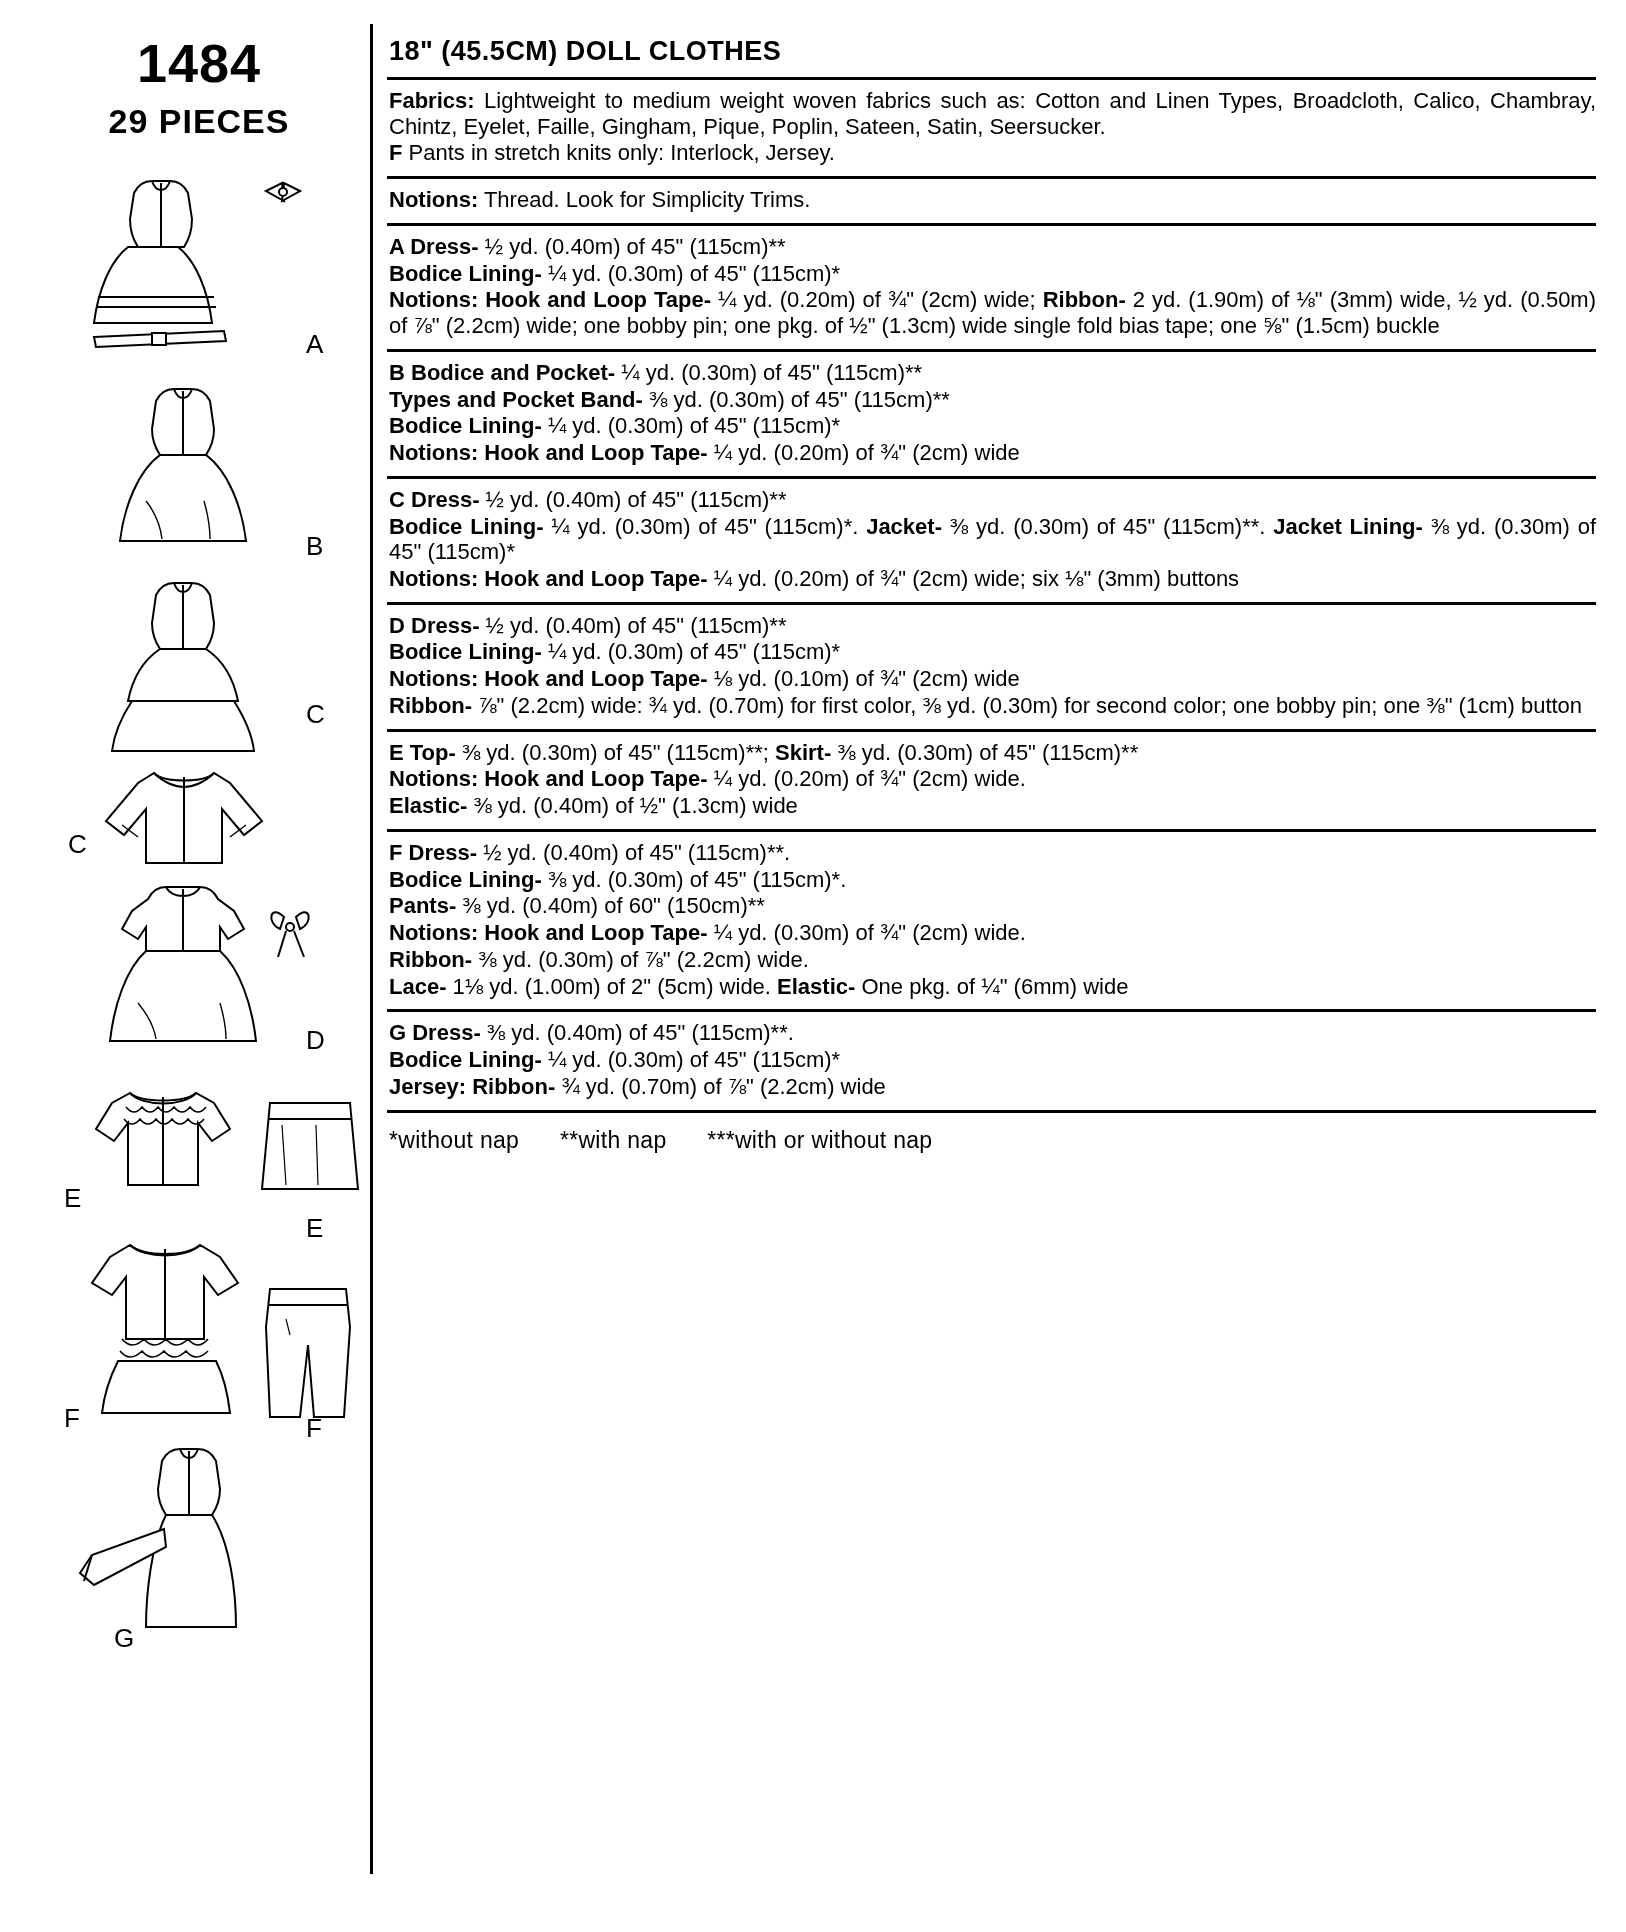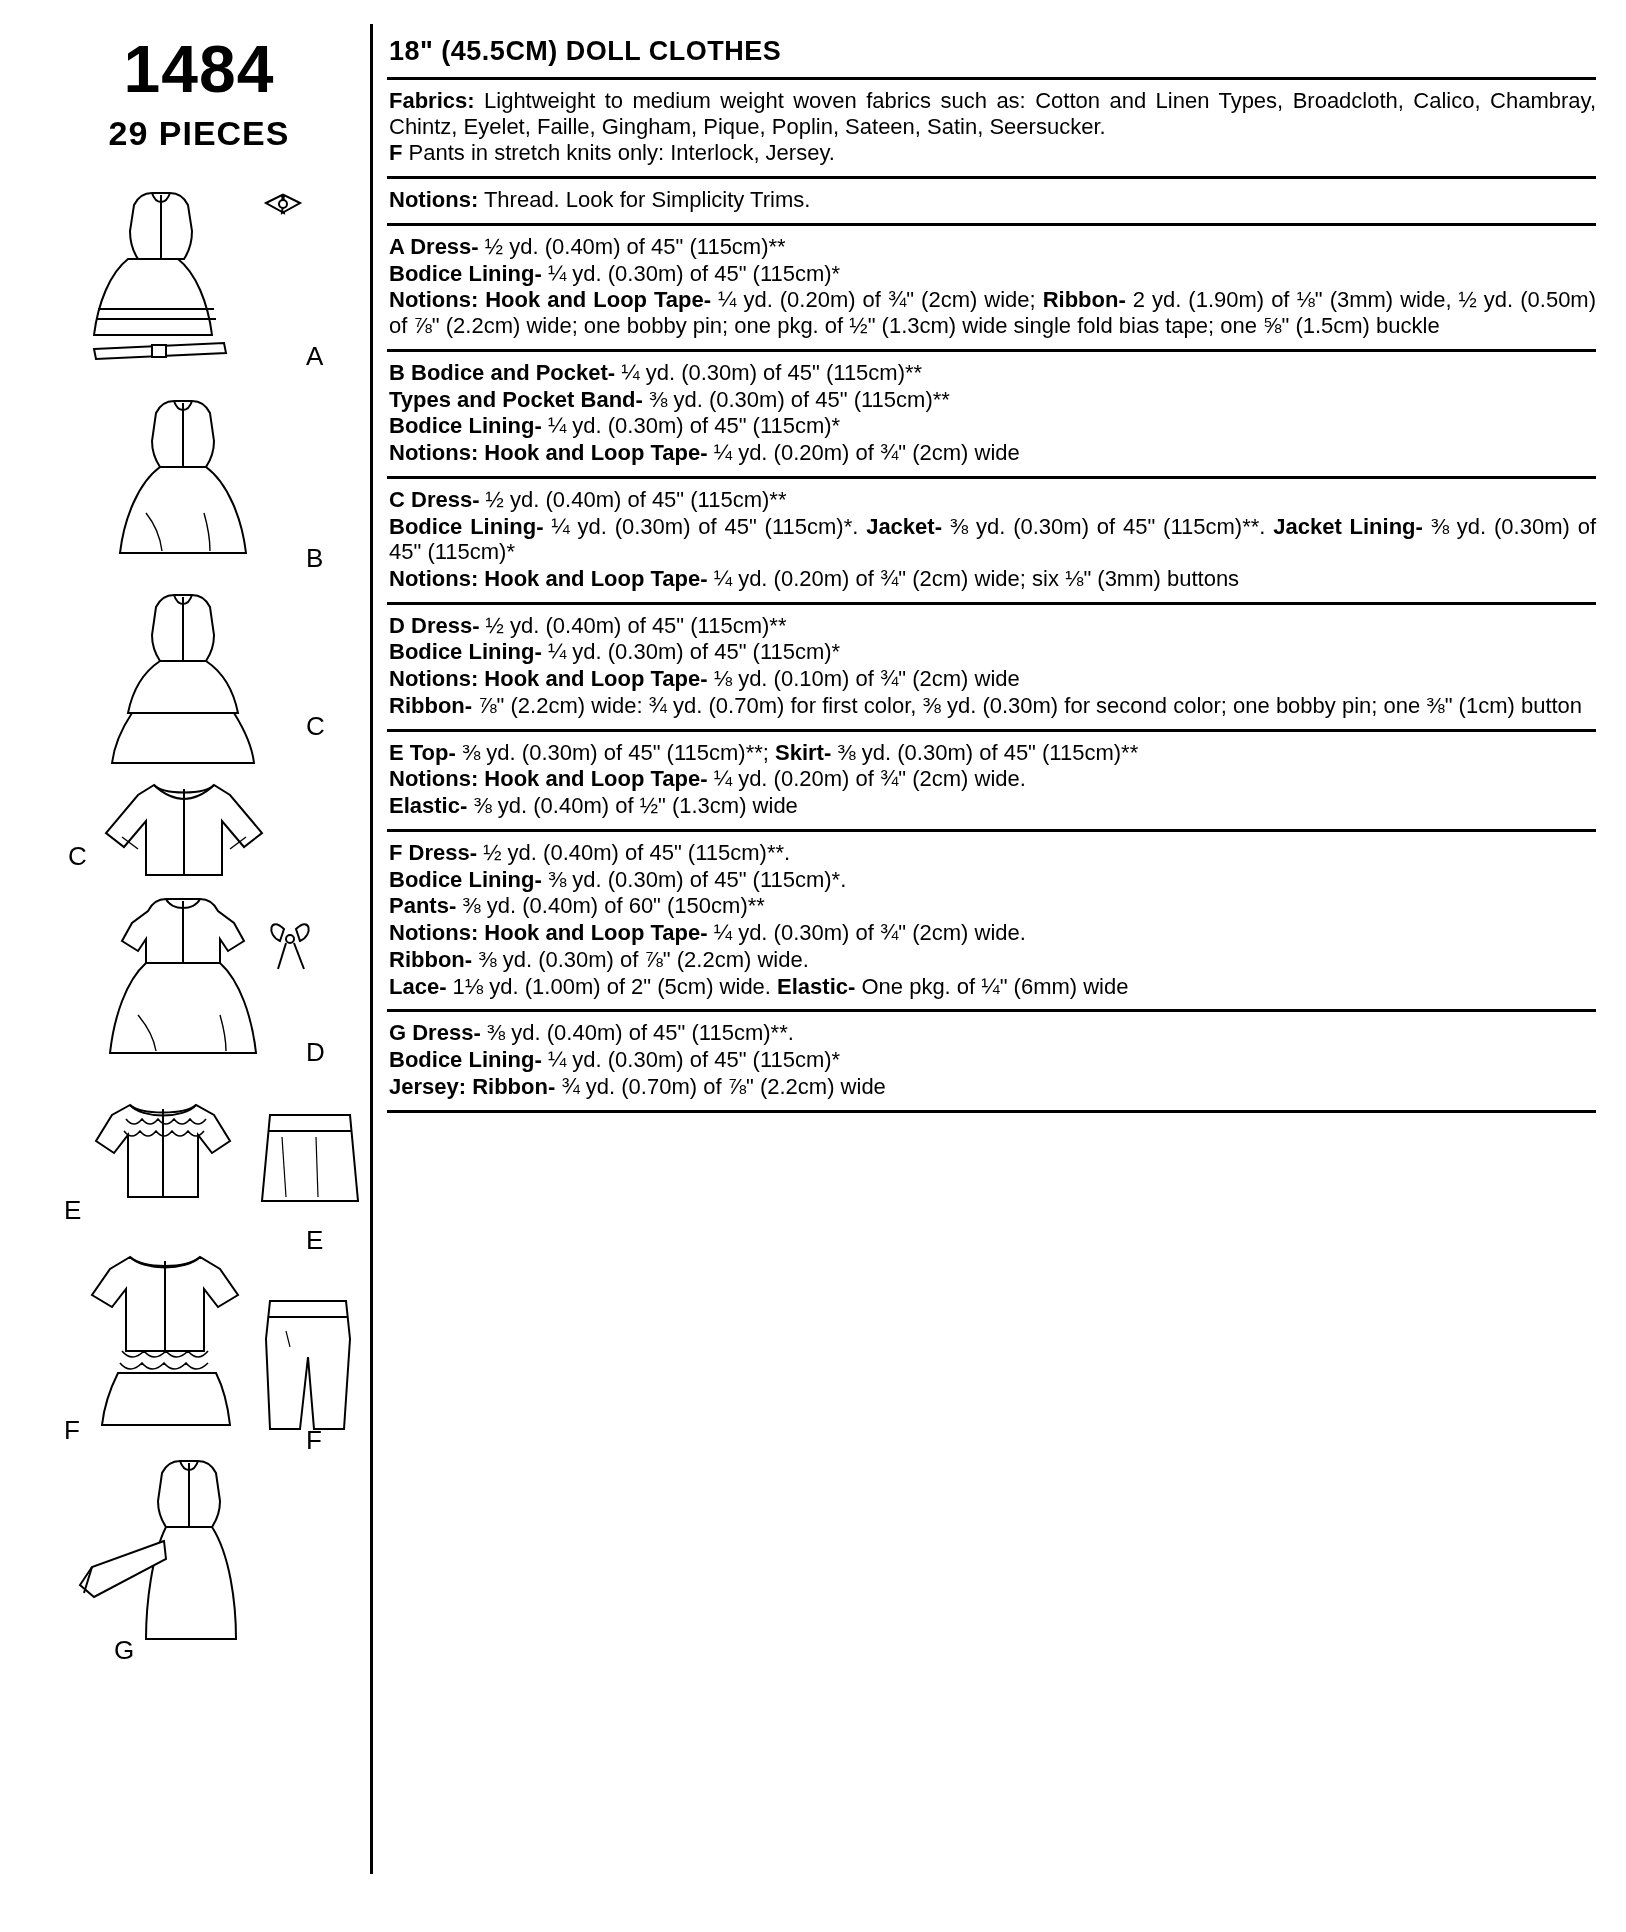--- a/index.html
+++ b/index.html
@@ -24,21 +24,21 @@
     display: flex;
   }
 
   
   .left-col {
     width: 330px;
     flex: 0 0 330px;
     position: relative;
   }
   .pattern-number {
-    font-size: 66px;
+    font-size: 54px;
     font-weight: bold;
     letter-spacing: 1px;
     line-height: 1;
     text-align: center;
     margin-top: 18px;
   }
   .pieces-count {
     font-size: 34px;
     font-weight: bold;
     letter-spacing: 1px;
@@ -328,15 +328,20 @@
           <div class="line"><b>Lace-</b><span> 1⅛ yd. (1.00m) of 2" (5cm) wide. </span><b>Elastic-</b><span> One pkg. of ¼" (6mm) wide</span></div>
         </div>
         <hr class="sep">
         <div class="block">
           <div class="line"><b>G Dress-</b><span> ⅜ yd. (0.40m) of 45" (115cm)**.</span></div>
           <div class="line"><b>Bodice Lining-</b><span> ¼ yd. (0.30m) of 45" (115cm)*</span></div>
           <div class="line"><b>Jersey: Ribbon-</b><span> ¾ yd. (0.70m) of ⅞" (2.2cm) wide</span></div>
         </div>
       </div>
     <hr class="bottom-rule">
+    <div class="footnotes">
+      <span>*without nap</span>
+      <span>**with nap</span>
+      <span>***with or without nap</span>
+    </div>
   </div>
 
 </div>
 
 </body></html>

